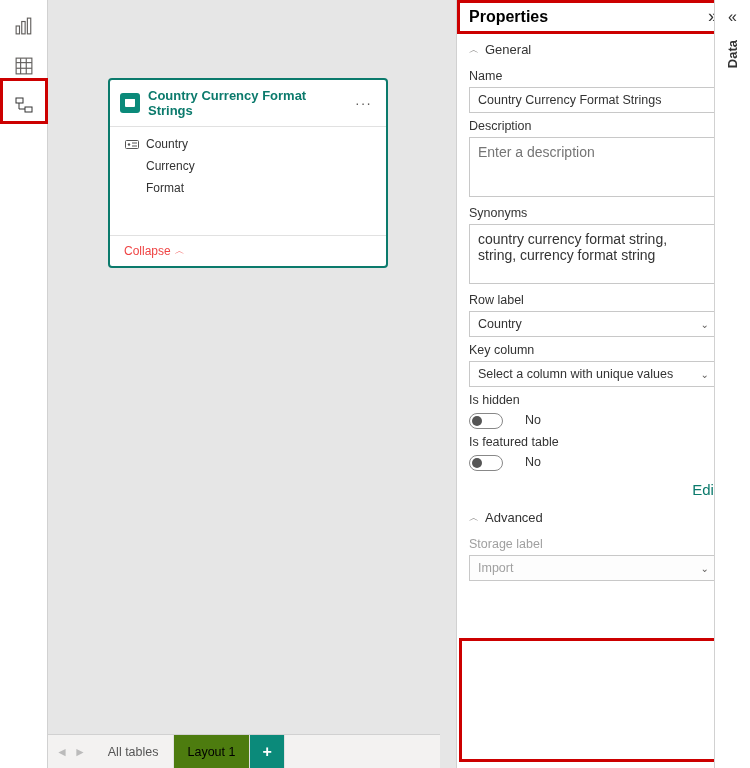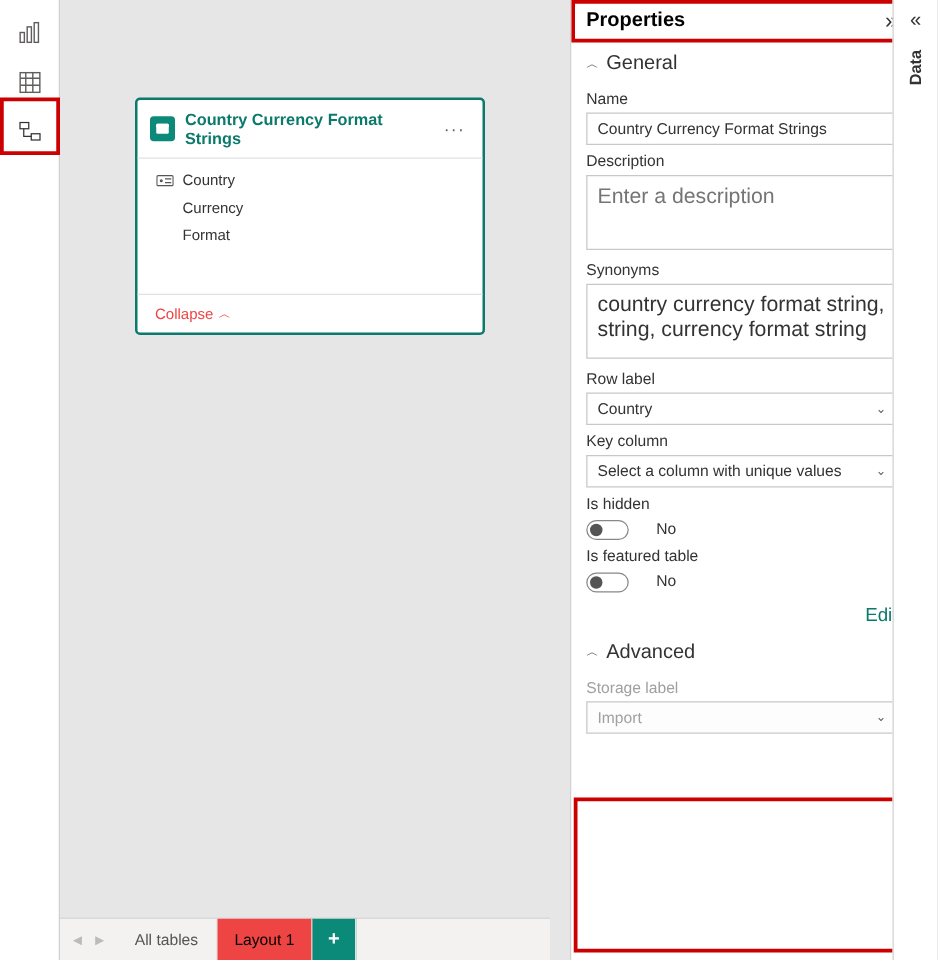--- a/index.html
+++ b/index.html
@@ -25,46 +25,46 @@
     
     .properties { position: absolute; right: 20px; top: 0; width: 274px; height: 768px; background: #fff; border-left: 1px solid #d1d1d1; overflow: hidden; }
     .prop-header { display: flex; align-items: center; justify-content: space-between; padding: 6px 12px 4px 12px; border-bottom: 1px solid #eee; }
     .prop-header h3 { font-size: 16px; font-weight: 600; }
     .prop-header-collapse { font-size: 18px; color: #333; cursor: pointer; }
     .prop-header-highlight { position: absolute; left: 0; top: 0; right: 0; height: 34px; border: 3px solid #c00; }
     
     .prop-body { padding: 4px 12px 6px 12px; font-size: 13px; color: #333; }
     .section-head { display: flex; align-items: center; gap: 6px; padding: 6px 0; cursor: pointer; }
     .section-head .ch { font-size: 10px; color: #605e5c; }
-    .section-title { font-size: 16px; }
+    .section-title { font-size: 13px; }
     
     .label { font-size: 12.5px; color: #333; margin-top: 6px; margin-bottom: 4px; display: block; }
     .txt-input { width: 100%; border: 1px solid #c8c8c8; padding: 5px 8px; font-size: 12.5px; color: #333; }
-    .txt-area { width: 100%; border: 1px solid #c8c8c8; padding: 6px 8px; font-size: 17px; color: #333; height: 60px; resize: none; }
+    .txt-area { width: 100%; border: 1px solid #c8c8c8; padding: 6px 8px; font-size: 14px; color: #333; height: 60px; resize: none; }
     .select { width: 100%; border: 1px solid #c8c8c8; padding: 5px 8px; font-size: 12.5px; color: #333; display: flex; justify-content: space-between; align-items: center; cursor: pointer; }
     .select .chv { font-size: 10px; color: #605e5c; }
     .toggle-row { display: flex; align-items: flex-start; gap: 22px; margin-top: 6px; }
     .toggle { width: 34px; height: 16px; border: 1px solid #888; border-radius: 10px; position: relative; cursor: pointer; background: #fff; }
     .toggle::after { content: ''; position: absolute; left: 2px; top: 2px; width: 10px; height: 10px; background: #555; border-radius: 50%; }
     .toggle-label { font-size: 12.5px; }
     .edit-link { text-align: right; color: #0b7a6c; font-size: 15px; margin-top: 10px; cursor: pointer; }
     
     .adv-highlight { position: absolute; left: 2px; right: 2px; bottom: 6px; height: 124px; border: 3px solid #c00; }
     .disabled-label { color: #a0a0a0; font-size: 12.5px; margin-top: 6px; margin-bottom: 4px; display: block; }
     .select.disabled { color: #a0a0a0; background: #fdfdfd; }
     
     .data-rail { position: absolute; right: 0; top: 0; width: 36px; height: 768px; background: #fff; border-left: 1px solid #d1d1d1; display: flex; flex-direction: column; align-items: center; padding-top: 8px; }
     .data-collapse { font-size: 16px; color: #333; cursor: pointer; margin-bottom: 8px; }
     .data-label { writing-mode: vertical-rl; text-orientation: sideways-right; font-size: 13px; font-weight: 600; color: #333; transform: rotate(180deg); margin-top: 6px; }
     
     .bottom-tabs { position: absolute; left: 48px; bottom: 0; height: 34px; background: #f3f2f1; border-top: 1px solid #d1d1d1; display: flex; align-items: stretch; right: 310px; }
     .nav-arrows { display: flex; align-items: center; padding: 0 8px; gap: 6px; color: #bbb; }
     .nav-arrows span { cursor: default; font-size: 12px; }
     .tab { padding: 0 14px; display: flex; align-items: center; font-size: 12.5px; color: #555; cursor: pointer; border-right: 1px solid #e1e1e1; }
-    .tab.active { background: #ef4444; color: #000; }
+    .tab.active { background: #4d7c0f; color: #000; }
     .tab.add { background: #0b8a7a; color: #fff; font-size: 16px; font-weight: bold; padding: 0 12px; }
   </style>
 </head>
 <body>
 
 <div class="left-rail">
   <div class="rail-btn">
     <svg width="18" height="18" viewBox="0 0 16 16">
         <rect x="1" y="8" width="3" height="7" fill="none" stroke="#605e5c"></rect>
         <rect x="6" y="4" width="3" height="11" fill="none" stroke="#605e5c"></rect>

